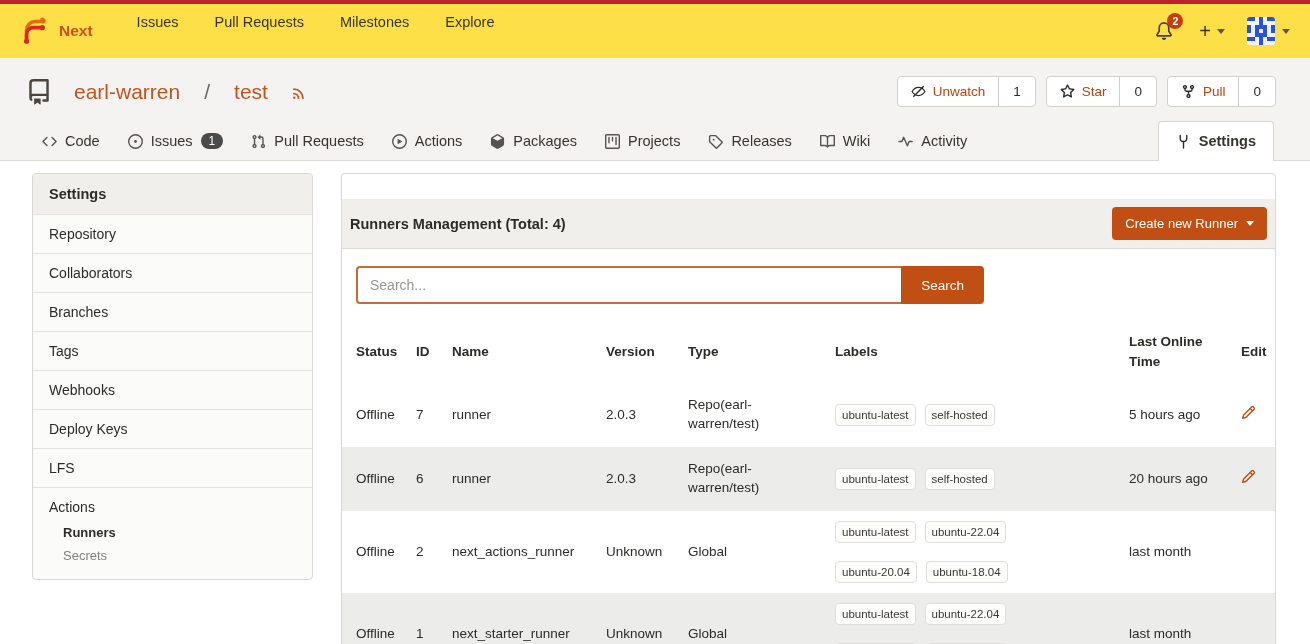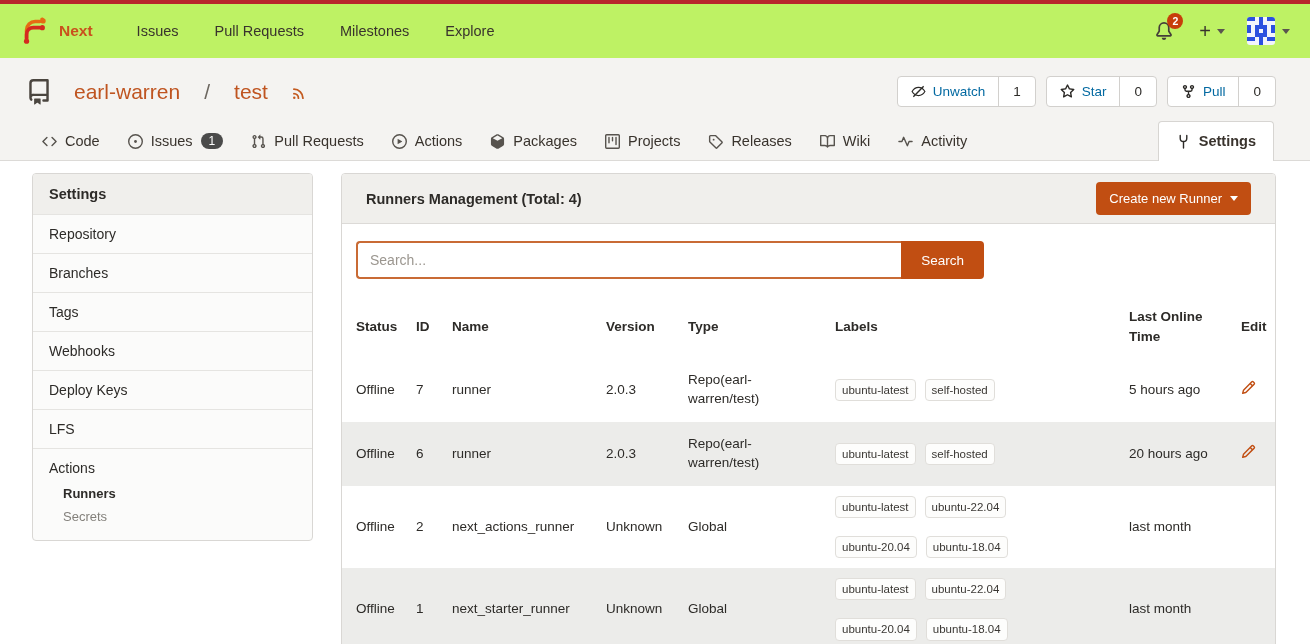--- a/index.html
+++ b/index.html
@@ -2,21 +2,21 @@
 <html><head>
 <meta charset="utf-8">
 <style>
   * { margin:0; padding:0; box-sizing:border-box; }
   html,body { width:1310px; height:644px; overflow:hidden; background:#fff;
     font-family:"Liberation Sans","DejaVu Sans",sans-serif; color:#2d2b28; font-size:14px; }
   svg { display:block; }
 
   
   .top-red { height:4px; background:#b8262c; }
-  .navbar { background:#bef264; height:54px; display:flex; align-items:center; padding:0 20px; }
+  .navbar { background:#fde047; height:54px; display:flex; padding:0 20px; }
   .brand { display:flex; align-items:center; gap:9px; margin-right:26px; cursor:pointer; }
   .brand-name { color:#c9501d; font-weight:bold; font-size:15.5px; }
   .nav-link { color:#39332d; font-size:14.5px; padding:10px 18px; cursor:pointer; }
   .nav-right { margin-left:auto; display:flex; align-items:center; gap:22px; }
   .bell-wrap { position:relative; padding:4px; cursor:pointer; }
   .bell-badge { position:absolute; top:-5px; right:-6px; background:#c73e0a; color:#fff;
     font-size:10.5px; font-weight:bold; min-width:16px; height:16px; border-radius:9px;
     display:flex; align-items:center; justify-content:center; padding:0 4px; }
   .plus-menu { display:flex; align-items:center; gap:6px; cursor:pointer; color:#39332d; }
   .plus-glyph { font-size:20px; line-height:1; }
@@ -26,21 +26,21 @@
   .avatar { width:28px; height:28px; border-radius:3px; }
 
   
   .repo-header { background:#f4f3f1; padding:18px 34px 0 26px; border-bottom:1px solid #dcdad7; }
   .repo-title-row { display:flex; align-items:center; }
   .repo-title { display:flex; align-items:center; gap:22px; font-size:21px; }
   .repo-link { color:#bf5420; cursor:pointer; }
   .repo-sep { color:#6b665f; padding:0 2px; }
   .repo-actions { margin-left:auto; display:flex; gap:10px; }
   .btn-group { display:flex; background:#fff; border:1px solid #d2d0cd; border-radius:4px; overflow:hidden; font-size:13.5px; }
-  .btn-main { display:flex; align-items:center; gap:7px; padding:2px 13px; cursor:pointer; color:#0369a1; }
+  .btn-main { display:flex; align-items:center; gap:7px; padding:2px 13px; cursor:pointer; color:#c2410c; }
   .btn-count { border-left:1px solid #d2d0cd; padding:7px 14px; cursor:pointer; }
   
   .tabbar { display:flex; align-items:flex-end; margin-top:14px; padding:0 2px; }
   .tab { display:flex; align-items:center; gap:8px; padding:11px 14px; color:#39332d; font-size:14.5px; cursor:pointer; }
   .tab .ticon { color:#57534e; }
   .tab-badge { background:#4a4a4a; color:#fff; font-size:12px; border-radius:10px; padding:1px 8px; }
   .tab.active { background:#fff; border:1px solid #d7d5d2; border-bottom:none; border-radius:4px 4px 0 0;
     margin-bottom:-1px; font-weight:bold; margin-left:auto; padding:11px 17px 12px; }
 
   
@@ -49,21 +49,21 @@
   .sidebar-header { padding:12px 16px; font-weight:bold; font-size:14.5px; background:#f0efec; }
   .sidebar-item { padding:11px 16px; border-top:1px solid #e5e4e1; cursor:pointer; color:#2d2b28; font-size:14px; }
   .sidebar-group { border-top:1px solid #e5e4e1; padding:11px 0 12px; }
   .sidebar-group-label { padding:0 16px 6px; cursor:pointer; }
   .sidebar-subitem { padding:4px 16px 4px 30px; font-size:13px; cursor:pointer; color:#83807b; }
   .sidebar-subitem.active { font-weight:bold; color:#2d2b28; }
 
   .main { flex:1; }
   .panel { border:1px solid #d9d7d4; border-radius:4px; overflow:hidden; }
   .panel-header { display:flex; align-items:center; justify-content:space-between;
-    background:#f0efec; border-bottom:1px solid #dcdad7; padding:8px 24px; }
+    background:#f0efec; border-bottom:1px solid #dcdad7; padding:8px 8px;margin-top:25px; }
   .panel-title { font-weight:bold; font-size:14.5px; }
   .btn-orange { background:#c14e12; color:#ffffff; border:none; border-radius:4px; font-size:13px;
     padding:9px 13px; display:flex; align-items:center; gap:8px; cursor:pointer;
     font-family:"Liberation Sans",sans-serif; }
   .search-row { padding:17px 14px 16px; background:#fff; }
   .search-group { display:flex; width:628px; height:38px; }
   .search-input { flex:1; border:2px solid #c96b35; border-right:none; border-radius:4px 0 0 4px;
     padding:0 12px; font-size:14px; outline:none; color:#2d2b28; font-family:"Liberation Sans",sans-serif; }
   .search-input::placeholder { color:#9b968f; }
   .search-btn { border-radius:0 4px 4px 0; padding:0 20px; font-size:13.5px; gap:0; }
@@ -283,20 +283,21 @@
         </span>
       <span>Settings</span>
     </a>
   </div>
 </div>
 
 <div class="content">
   <div class="sidebar">
     <div class="sidebar-header">Settings</div>
     <div class="sidebar-item">Repository</div>
+    <div class="sidebar-item">Collaborators</div>
     <div class="sidebar-item">Branches</div>
     <div class="sidebar-item">Tags</div>
     <div class="sidebar-item">Webhooks</div>
     <div class="sidebar-item">Deploy Keys</div>
     <div class="sidebar-item">LFS</div>
     <div class="sidebar-group">
       <div class="sidebar-group-label">Actions</div>
       <div class="sidebar-subitem active">Runners</div>
       <div class="sidebar-subitem">Secrets</div>
     </div>

